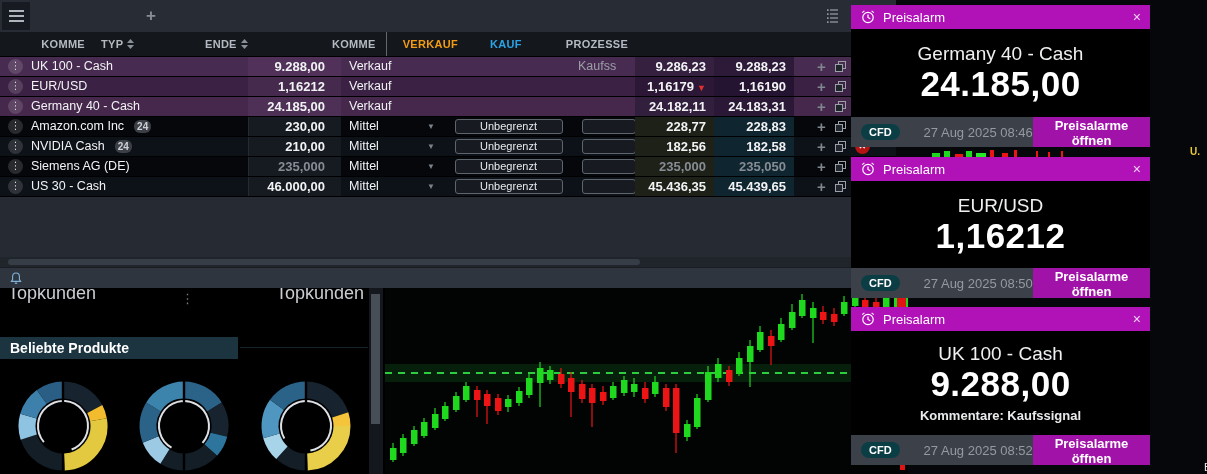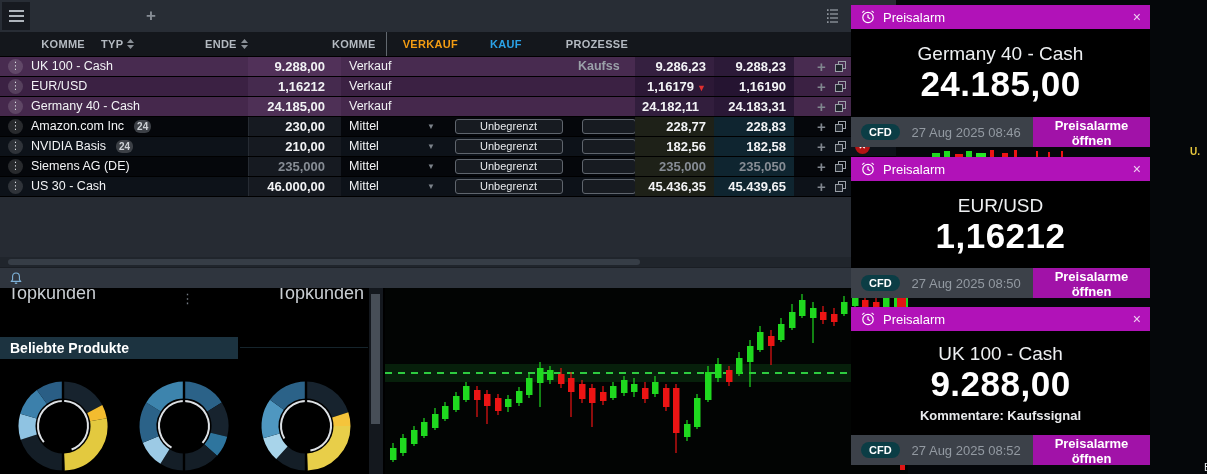--- a/index.html
+++ b/index.html
@@ -28,32 +28,32 @@
   .tr{display:flex;height:20px;border-bottom:1px solid #000;box-sizing:border-box;}
   .td{height:19px;line-height:19px;box-sizing:border-box;overflow:hidden;white-space:nowrap;font-size:12.5px;color:#f2f3f5;}
   .c-prod{display:flex;align-items:center;gap:8px;padding-left:8px;}
   .dots{width:15px;height:15px;border-radius:8px;background:rgba(255,255,255,.14);color:#d6dade;font-size:10px;line-height:14px;text-align:center;flex:0 0 15px;}
   .pbadge{background:#3c4046;color:#cdd1d5;font-size:10px;font-weight:bold;padding:0 3px;border-radius:6px;line-height:13px;height:13px;margin-left:2px;}
   .c-kurs{text-align:right;padding-right:16px;font-weight:bold;font-size:13px;}
   .c-typ{padding-left:8px;display:flex;align-items:center;justify-content:space-between;padding-right:10px;}
   .caret{color:#7c828a;font-size:8px;}
   .endebtn{display:block;width:108px;height:15px;margin:2px auto 0;border:1px solid #5f656d;border-radius:3px;background:#171b21;color:#e8eaed;font-size:11px;line-height:13px;text-align:center;font-family:inherit;padding:0;}
   .kommebox{display:inline-block;width:52px;height:13px;margin:2px 0 0 4px;border:1px solid #5f656d;border-radius:3px;background:#171b21;}
-  .c-komme{color:#9aa0a8;padding-left:6px;font-weight:bold;}
+  .c-komme{color:#9aa0a8;padding-left:6px;}
   .c-num{text-align:right;padding-right:8px;font-weight:bold;font-size:13px;}
   .c-proc{display:flex;align-items:center;gap:9px;padding-left:23px;}
   .ic-plus{color:#80868e;font-size:15px;font-weight:bold;}
   .ic-ref{color:#a8aeb8;font-size:14px;}
   .xcircle{width:15px;height:15px;border-radius:50%;background:#b31414;color:#fff;font-size:9px;font-weight:bold;line-height:15px;text-align:center;}
   .downarrow{color:#e03030;font-size:9px;margin-left:3px;}
   .muted .c-kurs,.muted .c-num{color:#878d95;}
   
   .sel0{background:#482b50;} .sel1{background:#3b2143;} .sel2{background:#45284c;}
   .sel0 .c-kurs{background:#513159;} .sel1 .c-kurs{background:#452a4e;} .sel2 .c-kurs{background:#4e3056;}
-  .sel0 .c-verkauf{background:#352040;} .sel1 .c-verkauf{background:#2c1836;} .sel2 .c-verkauf{background:#321e3d;text-align:center;}
+  .sel0 .c-verkauf{background:#352040;} .sel1 .c-verkauf{background:#2c1836;} .sel2 .c-verkauf{background:#321e3d;}
   .sel0 .c-kauf{background:#2c1a38;} .sel1 .c-kauf{background:#251431;} .sel2 .c-kauf{background:#2a1836;}
   .dark0{background:#05070b;} .dark1{background:#0d1219;}
   .dark0 .c-kurs,.dark1 .c-kurs{background:#161a21;border-left:1px solid #262b33;}
   .dark0 .c-verkauf,.dark1 .c-verkauf{background:#1e2118;}
   .dark0 .c-kauf,.dark1 .c-kauf{background:#0f2530;}
   .empty{left:0;top:197px;width:896px;height:60px;background:#262b33;}
   .hscroll{left:0;top:257px;width:896px;height:10px;background:#20252c;}
   .hthumb{left:8px;top:259px;width:632px;height:6px;background:#363d46;border-radius:3px;}
   .bellbar{left:0;top:267px;width:896px;height:21px;background:#2f353e;border-top:1px solid #1a1e24;box-sizing:border-box;}
   
@@ -76,21 +76,21 @@
   .p-head{height:24px;background:#b112b8;display:flex;align-items:center;gap:7px;padding:0 9px;flex:0 0 24px;}
   .p-title{color:#fff;font-size:13px;}
   .p-close{margin-left:auto;color:#efd3f2;font-size:14px;}
   .p-body{background:#000;flex:1;display:flex;flex-direction:column;align-items:center;justify-content:center;}
   .p-inst{color:#eef0f2;font-size:19px;}
   .p-price{color:#fff;font-size:35px;font-weight:bold;line-height:1.08;letter-spacing:.5px;}
   .p-comment{color:#e8eaec;font-size:13px;font-weight:bold;margin-top:5px;}
   .p-comment:empty{display:none;}
   .p-foot{height:30px;background:#3c4149;display:flex;align-items:center;flex:0 0 30px;}
   .cfd{margin-left:10px;background:#0b3d45;color:#fff;font-size:11px;font-weight:bold;padding:2px 8px;border-radius:9px;}
-  .p-date{margin-left:12px;color:#939aa2;font-size:13px;}
+  .p-date{margin-left:24px;color:#939aa2;font-size:13px;}
   .p-btn{margin-left:auto;height:30px;width:117px;background:#a112a8;border:none;color:#fff;font-weight:bold;font-size:13px;font-family:inherit;cursor:pointer;}
 </style>
 </head>
 <body>
 
 <span class="frag" style="left:897px;top:3px;color:#ff3b30;font-size:11px;font-weight:bold">8</span>
 <span class="frag" style="left:894px;top:15px;color:#ff3b30;font-size:11px;font-weight:bold">4,9</span>
 <span class="frag" style="left:899px;top:38px;color:#cfd4d9;font-size:11px">1</span>
 <span class="frag" style="left:897px;top:55px;color:#fff;font-size:12px;font-weight:bold">A</span>
 <span class="frag" style="left:897px;top:90px;width:8px;height:3px;background:#e02020"></span>
@@ -269,21 +269,21 @@
           <svg width="11" height="11" viewBox="0 0 11 11">
             <rect x="3.5" y="0.5" width="7" height="7" fill="none" stroke="#9aa0a8"></rect>
             <rect x="0.5" y="3.5" width="7" height="7" fill="#20252c" stroke="#9aa0a8"></rect>
           </svg>
           <span class="xcircle">✕</span>
         </div>
       </div>
       <div class="tr dark1">
         <div class="td c-prod" style="width: 248px;">
           <span class="dots">⋮</span>
-          <span>NVIDIA Basis</span>
+          <span>NVIDIA Cash</span>
           <span class="pbadge">24</span>
         </div>
         <div class="td c-kurs" style="width: 93px;">210,00</div>
         <div class="td c-typ" style="width: 104px;">
           <span>Mittel</span>
           <span class="caret">▼</span>
         </div>
         <div class="td" style="width: 127px;">
           <button class="endebtn">Unbegrenzt</button>
         </div>

